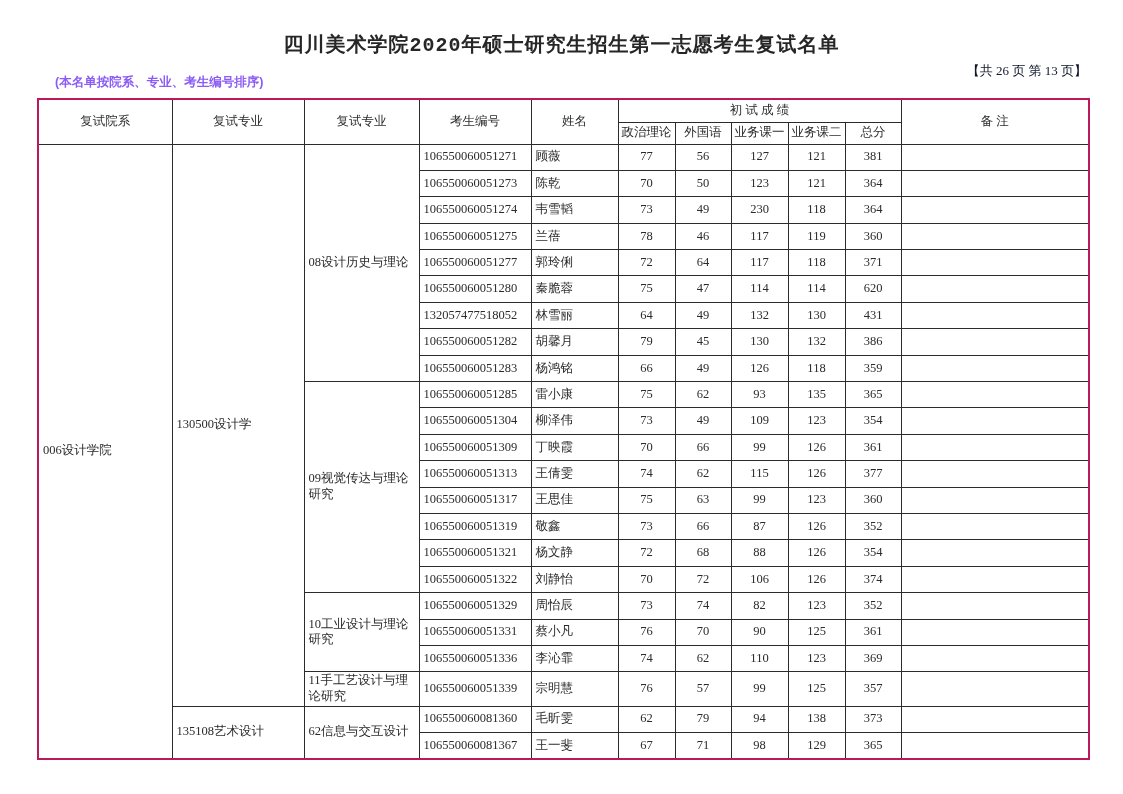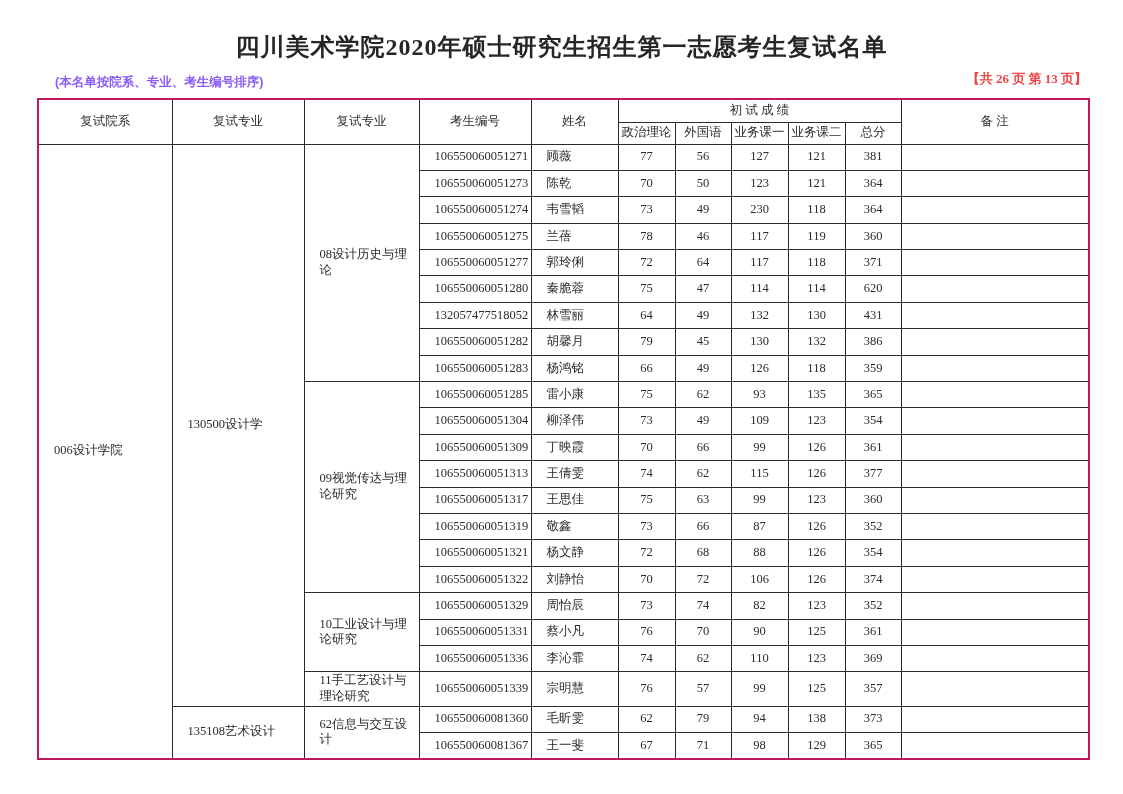--- a/index.html
+++ b/index.html
@@ -11,42 +11,41 @@
     overflow: hidden;
     font-family: "Liberation Serif", "DejaVu Serif", serif;
     color: #2b2b2b;
   }
   .doc-title {
     position: absolute;
     top: 31px;
     left: 0;
     width: 100%;
     text-align: center;
-    font-family: Liberation Serif, serif;
-    font-size: 24px;
+    font-family: Liberation Mono, monospace;
+    font-size: 20px;
     font-weight: bold;
     letter-spacing: 1px;
     color: #262626;
   }
   .sort-note {
     position: absolute;
     top: 74px;
     left: 55px;
     font-family: "Liberation Sans", "DejaVu Sans", sans-serif;
     font-size: 12.5px;
     font-weight: bold;
     color: #8b5cf6;
   }
   .page-info {
     position: absolute;
-    top: 70px;
+    top: 62px;
     right: 36px;
     font-size: 13px;
-    color: #ef4444;
-    font-weight: bold;
+    color: #0f172a;
   }
   table.roster {
     position: absolute;
     left: 37px;
     top: 98px;
     width: 1051px;
     border-collapse: collapse;
     table-layout: fixed;
     border: 2px solid #be185d;
   }
@@ -55,21 +54,21 @@
     font-size: 12.5px;
     font-weight: normal;
     vertical-align: middle;
     overflow: hidden;
     line-height: 1.25;
   }
   thead tr.h1 { height: 23px; }
   thead tr.h2 { height: 22px; }
   tbody tr { height: 26.4px; }
   .cc { text-align: center; }
-  .cl { text-align: left; padding-left: 15px; padding-right: 3px; }
+  .cl { text-align: left; padding-left: 4px; padding-right: 3px; }
   .hdr { text-align: center; }
 </style>
 </head>
 <body>
 
 <div class="page">
   <div class="doc-title">四川美术学院2020年硕士研究生招生第一志愿考生复试名单</div>
   <div class="sort-note">(本名单按院系、专业、考生编号排序)</div>
   <div class="page-info">【共 26 页 第 13 页】</div>
 

